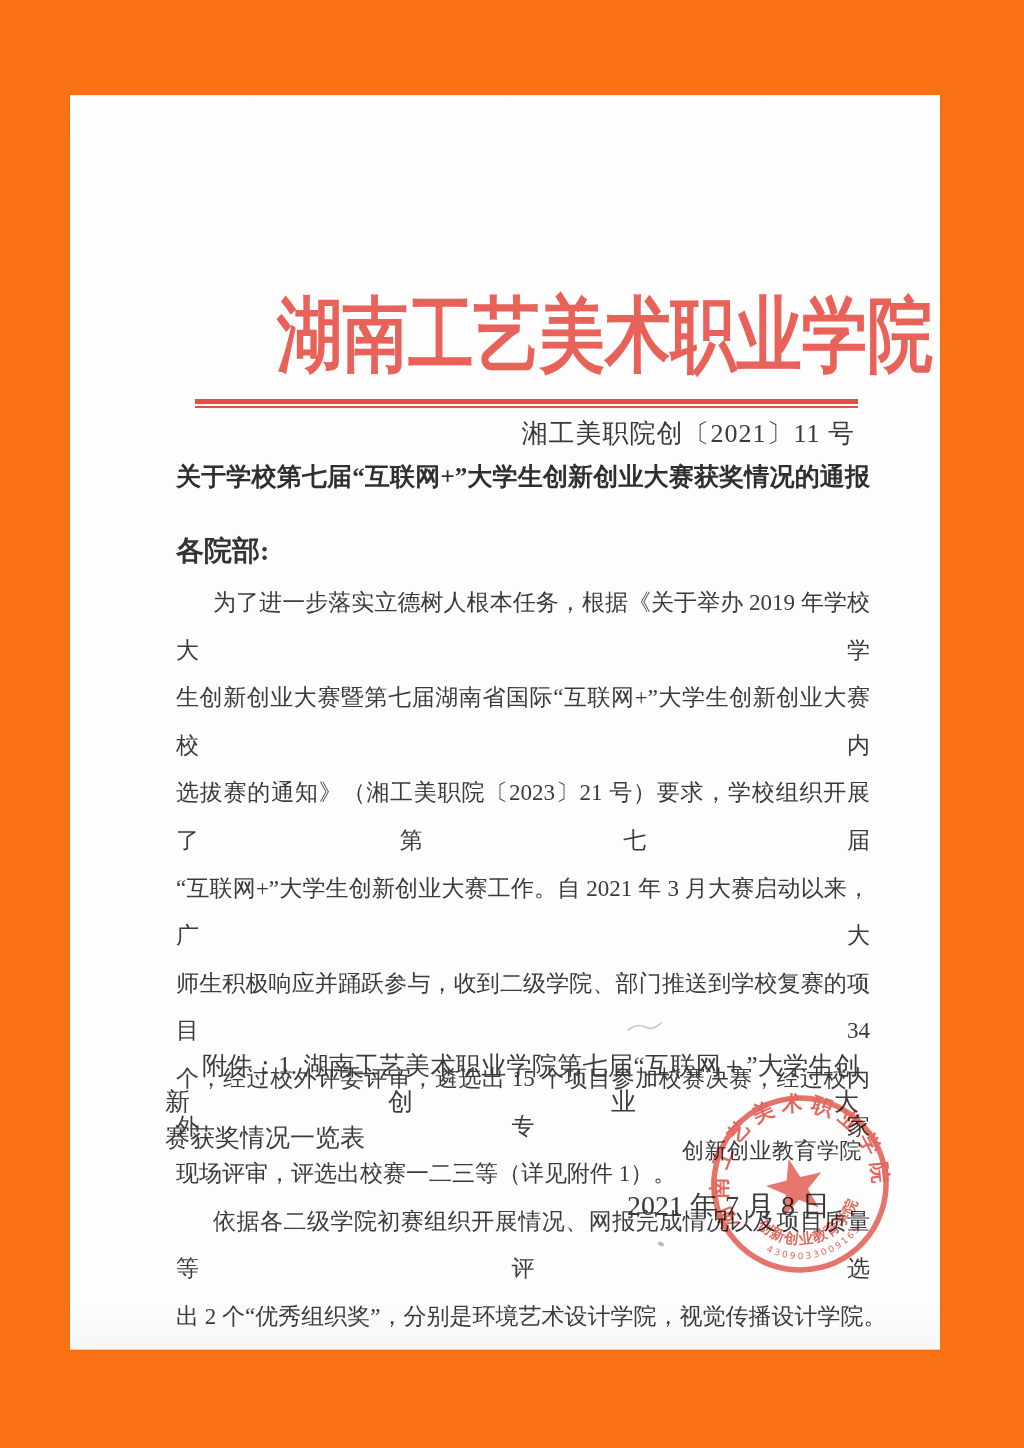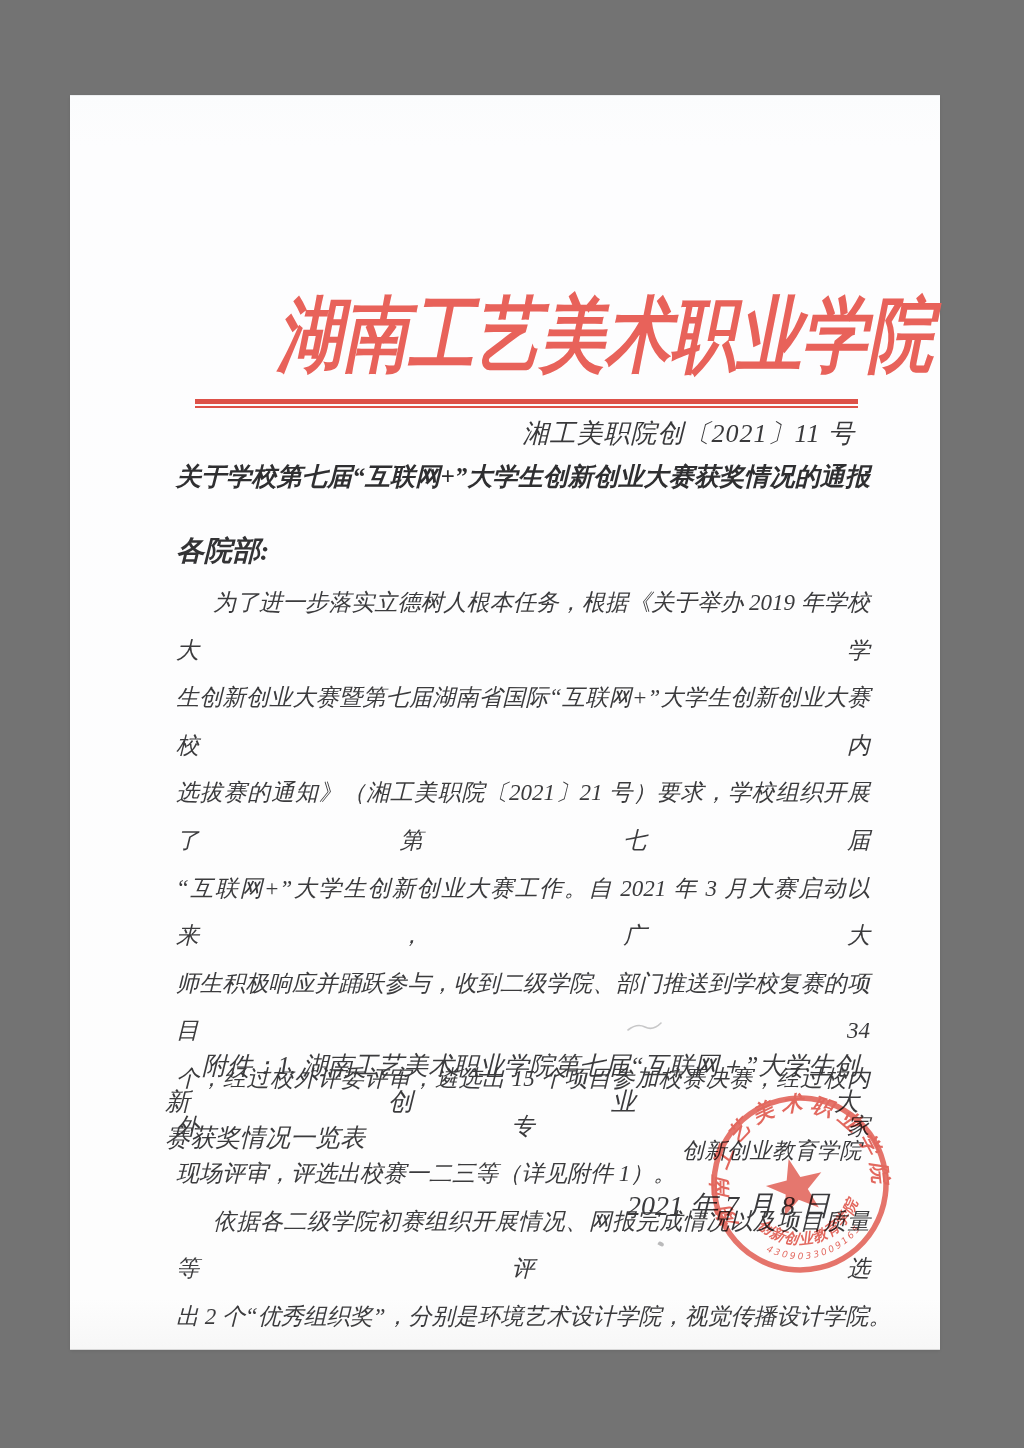--- a/index.html
+++ b/index.html
@@ -5,22 +5,21 @@
   html, body {
     margin: 0; padding: 0;
     width: 1024px; height: 1448px;
     background: #ffffff;
     font-family: "Liberation Serif", "DejaVu Serif", serif;
   }
   .canvas {
     position: relative;
     width: 1024px; height: 1448px;
     overflow: hidden;
-    background: #737373;
-    font-style: italic;
+    background: #f97316;
   }
   .paper {
     position: absolute;
     left: 70px; top: 95px;
     width: 870px; height: 1253px;
     background: linear-gradient(180deg, #fbfcfd 0%, #fdfdfe 4%, #fdfdfd 96%, #f7f7f7 100%);
     border-top: 1px solid #eceef0;
     border-bottom: 1px solid #d8d8d8;
     box-shadow: 0 1px 3px rgba(0,0,0,0.08);
   }
@@ -127,21 +126,21 @@
 
     <div class="doc-number">湘工美职院创〔2021〕11 号</div>
 
     <div class="notice-title">关于学校第七届“互联网+”大学生创新创业大赛获奖情况的通报</div>
 
     <div class="salutation">各院部:</div>
 
     <div class="body-block">
       <div class="line just indent">为了进一步落实立德树人根本任务，根据《关于举办 2019 年学校大学</div>
       <div class="line just">生创新创业大赛暨第七届湖南省国际“互联网+”大学生创新创业大赛校内</div>
-      <div class="line just">选拔赛的通知》（湘工美职院〔2021〕21 号）要求，学校组织开展了第七届</div>
+      <div class="line just">选拔赛的通知》（湘工美职院〔2023〕21 号）要求，学校组织开展了第七届</div>
       <div class="line just">“互联网+”大学生创新创业大赛工作。自 2021 年 3 月大赛启动以来，广大</div>
       <div class="line just">师生积极响应并踊跃参与，收到二级学院、部门推送到学校复赛的项目 34</div>
       <div class="line just">个，经过校外评委评审，遴选出 15 个项目参加校赛决赛，经过校内外专家</div>
       <div class="line">现场评审，评选出校赛一二三等（详见附件 1）。</div>
       <div class="line just indent">依据各二级学院初赛组织开展情况、网报完成情况以及项目质量等评选</div>
       <div class="line">出 2 个“优秀组织奖”，分别是环境艺术设计学院，视觉传播设计学院。</div>
     </div>
 
     <div class="attachment-block">
       <div class="line just indent">附件：1. 湖南工艺美术职业学院第七届“互联网＋”大学生创新创业大</div>

